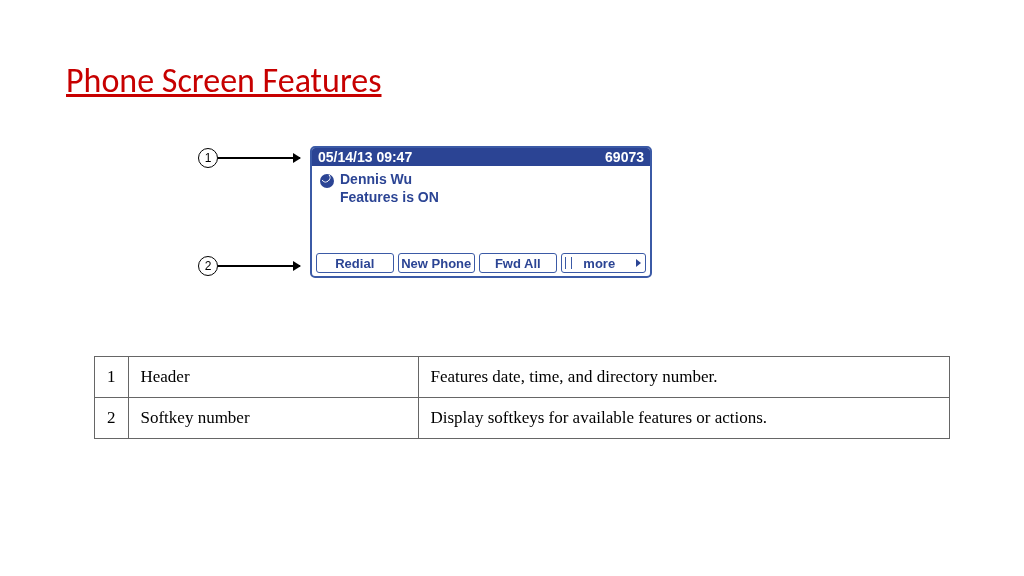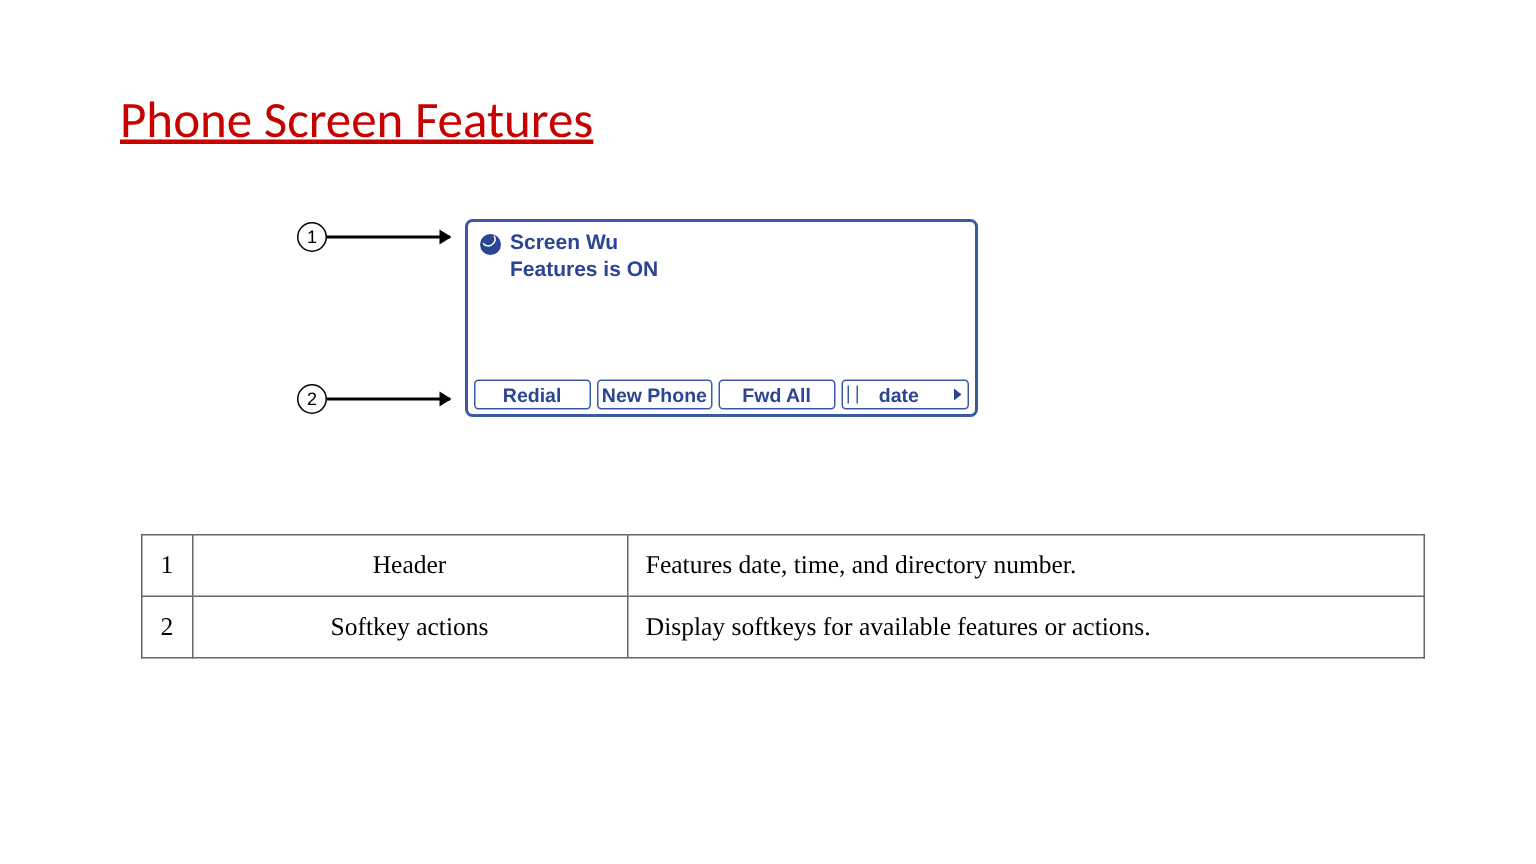--- a/index.html
+++ b/index.html
@@ -6,21 +6,21 @@
     body {
       width: 1024px;
       height: 576px;
       background: #fff;
       font-family: "Segoe UI", Calibri, Arial, sans-serif;
       position: relative;
     }
     .page-title {
       position: absolute;
       top: 60px;
-      left: 80px;
+      left: 66px;
       font-size: 34px;
       color: #c70000;
       text-decoration: underline;
       font-weight: 400;
       text-align: right;
     }
     .diagram-area {
       position: absolute;
       top: 140px;
       left: 198px;
@@ -172,63 +172,67 @@
       width: 856px;
       font-family: "Times New Roman", serif;
       font-size: 17px;
     }
     .feature-table td {
       border: 1px solid #666;
       padding: 10px 12px;
       vertical-align: top;
     }
     .feature-table .col-num { width: 32px; }
-    .feature-table .col-name { width: 290px; text-align: center; }
+    .feature-table .col-name { width: 290px; }
   </style>
 </head>
 <body>
 
 <h1 class="page-title">Phone Screen Features</h1>
 
 <div class="diagram-area">
 
   <div class="callout" style="top:8px; left:0;">
     <div class="callout-circle">1</div>
     <div class="callout-line"></div>
   </div>
 
   <div class="callout" style="top:116px; left:0;">
     <div class="callout-circle">2</div>
     <div class="callout-line"></div>
   </div>
 
   <div class="phone-screen">
+    <div class="phone-header">
+      <span>05/14/13 09:47</span>
+      <span>69073</span>
+    </div>
     <div class="phone-body">
       <div class="handset-icon"></div>
       <div class="phone-text">
-        <div>Screen Wu</div>
+        <div>Dennis Wu</div>
         <div>Features is ON</div>
       </div>
     </div>
     <div class="softkey-row">
       <div class="softkey">Redial</div>
       <div class="softkey">New Phone</div>
       <div class="softkey">Fwd All</div>
-      <div class="softkey more">date</div>
+      <div class="softkey more">more</div>
     </div>
 
   </div>
 </div>
 
 <table class="feature-table">
   <tbody>
       <tr>
     <td class="col-num">1</td>
     <td class="col-name">Header</td>
     <td>Features date, time, and directory number.</td>
   </tr>
   <tr>
     <td class="col-num">2</td>
-    <td class="col-name">Softkey actions</td>
+    <td class="col-name">Softkey number</td>
     <td>Display softkeys for available features or actions.</td>
   </tr>
 </tbody>
   </table>
 
 </body></html>

